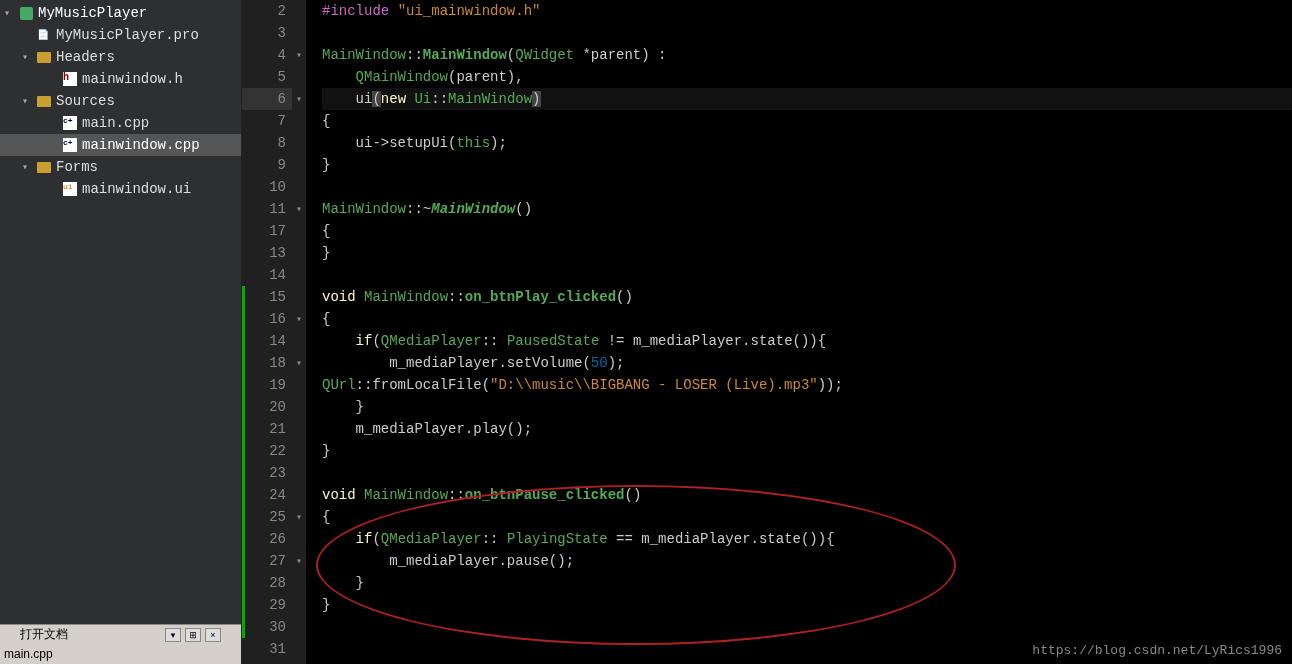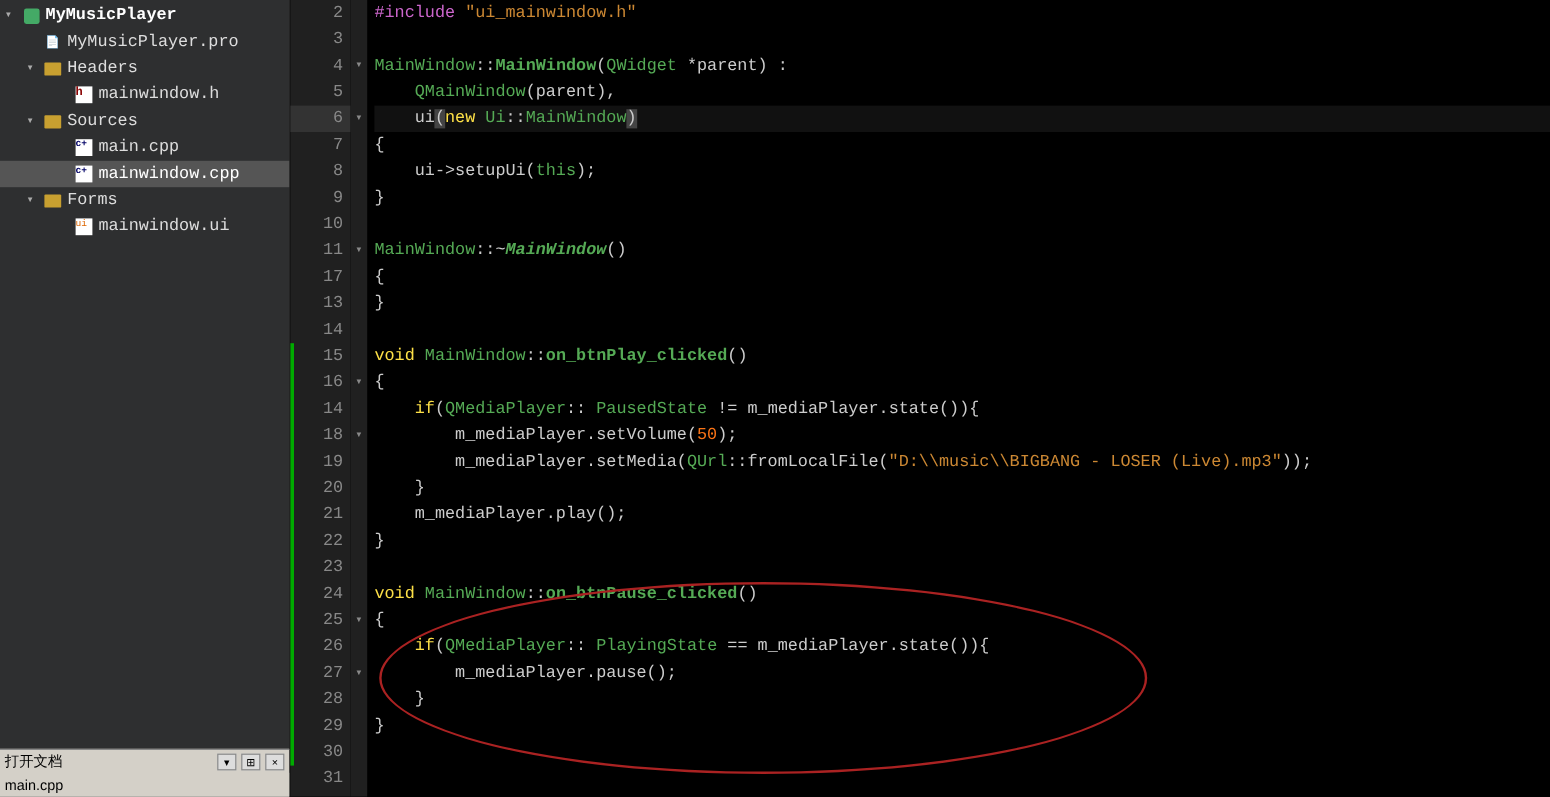--- a/index.html
+++ b/index.html
@@ -48,32 +48,32 @@
   justify-content: center;
   font-size: 10px;
 }
 .folder-icon { background: #c8a030; width: 14px; height: 11px; border-radius: 1px; }
 .qt-icon { background: #4a6; width: 13px; height: 13px; border-radius: 2px; }
 .h-icon { background: #fff; color: #800; font-weight: bold; width: 14px; height: 14px; }
 .cpp-icon { background: #fff; color: #006; font-weight: bold; width: 14px; height: 14px; font-size: 8px; }
 .ui-icon { background: #fff; color: #d60; width: 14px; height: 14px; font-size: 8px; }
 .indent-1 { padding-left: 22px; }
 .indent-2 { padding-left: 48px; }
-.bold { font-weight: bold; color: #fff; }
+.bold { font-weight: normal; color: #fff; }
 .bottom-bar {
   background: #d4d0c8;
   color: #000;
   font-family: SimSun, sans-serif;
   font-size: 12px;
 }
 .bottom-bar .row1 {
   height: 20px;
   display: flex;
   align-items: center;
-  padding: 0 4px;
+  padding: 0 20px;
   border-top: 1px solid #888;
   justify-content: space-between;
 }
 .bottom-bar .row2 {
   height: 20px;
   display: flex;
   align-items: center;
   padding: 0 4px;
   background: #d4d0c8;
 }
@@ -114,36 +114,36 @@
   position: relative;
 }
 .green-bar {
   position: absolute;
   left: 0;
   width: 3px;
   background: #0a0;
 }
 .code {
   flex: 1;
-  padding-left: 6px;
+  padding-left: 16px;
   position: relative;
 }
 .code-line {
   height: 22px;
   display: flex;
   align-items: center;
   white-space: pre;
 }
-.kw { color: #fde047; }
+.kw { color: #fef9c3; }
 .type { color: #cc66cc; }
 .cls { color: #55aa55; }
 .func { color: #55aa55; font-weight: bold; }
 .op { color: #ccc; }
 .str { color: #cc8833; }
-.num { color: #f97316; }
+.num { color: #0369a1; }
 .this { color: #55aa55; }
 .italic { }
 .destruct { color: #55aa55; font-style: italic; font-weight: bold; }
 .hl-bg { background: #444; }
 .line-hl { background: #111; }
 .ellipse {
   position: absolute;
   border: 2px solid #a22;
   border-radius: 50%;
   width: 640px;
@@ -320,26 +320,27 @@
       <div class="code-line"><span class="op">}</span></div>
       <div class="code-line"></div>
       <div class="code-line"><span class="cls">MainWindow</span><span class="op">::~</span><span class="destruct">MainWindow</span><span class="op">()</span></div>
       <div class="code-line"><span class="op">{</span></div>
       <div class="code-line"><span class="op">}</span></div>
       <div class="code-line"></div>
       <div class="code-line"><span class="kw">void</span><span class="op"> </span><span class="cls">MainWindow</span><span class="op">::</span><span class="func">on_btnPlay_clicked</span><span class="op">()</span></div>
       <div class="code-line"><span class="op">{</span></div>
       <div class="code-line"><span class="op">    </span><span class="kw">if</span><span class="op">(</span><span class="cls">QMediaPlayer</span><span class="op">:: </span><span class="cls italic">PausedState</span><span class="op"> != m_mediaPlayer.state()){</span></div>
       <div class="code-line"><span class="op">        m_mediaPlayer.setVolume(</span><span class="num">50</span><span class="op">);</span></div>
-      <div class="code-line"><span class="op">        m_mediaPlayer.setMedia(</span><span class="cls">QUrl</span><span class="op">::fromLocalFile(</span><span class="str">"D:\\music\\BIGBANG - LOSER (Live).mp3"</span><span class="op">));</span></div>
+      <div class="code-line"><span class="cls">QUrl</span><span class="op">::fromLocalFile(</span><span class="str">"D:\\music\\BIGBANG - LOSER (Live).mp3"</span><span class="op">));</span></div>
       <div class="code-line"><span class="op">    }</span></div>
       <div class="code-line"><span class="op">    m_mediaPlayer.play();</span></div>
       <div class="code-line"><span class="op">}</span></div>
       <div class="code-line"></div>
       <div class="code-line"><span class="kw">void</span><span class="op"> </span><span class="cls">MainWindow</span><span class="op">::</span><span class="func">on_btnPause_clicked</span><span class="op">()</span></div>
       <div class="code-line"><span class="op">{</span></div>
       <div class="code-line"><span class="op">    </span><span class="kw">if</span><span class="op">(</span><span class="cls">QMediaPlayer</span><span class="op">:: </span><span class="cls italic">PlayingState</span><span class="op"> == m_mediaPlayer.state()){</span></div>
       <div class="code-line"><span class="op">        m_mediaPlayer.pause();</span></div>
       <div class="code-line"><span class="op">    }</span></div>
       <div class="code-line"><span class="op">}</span></div>
       <div class="code-line"></div>
     </div>
+  <div class="watermark">https://blog.csdn.net/LyRics1996</div>
 </div>
 
 </body></html>

